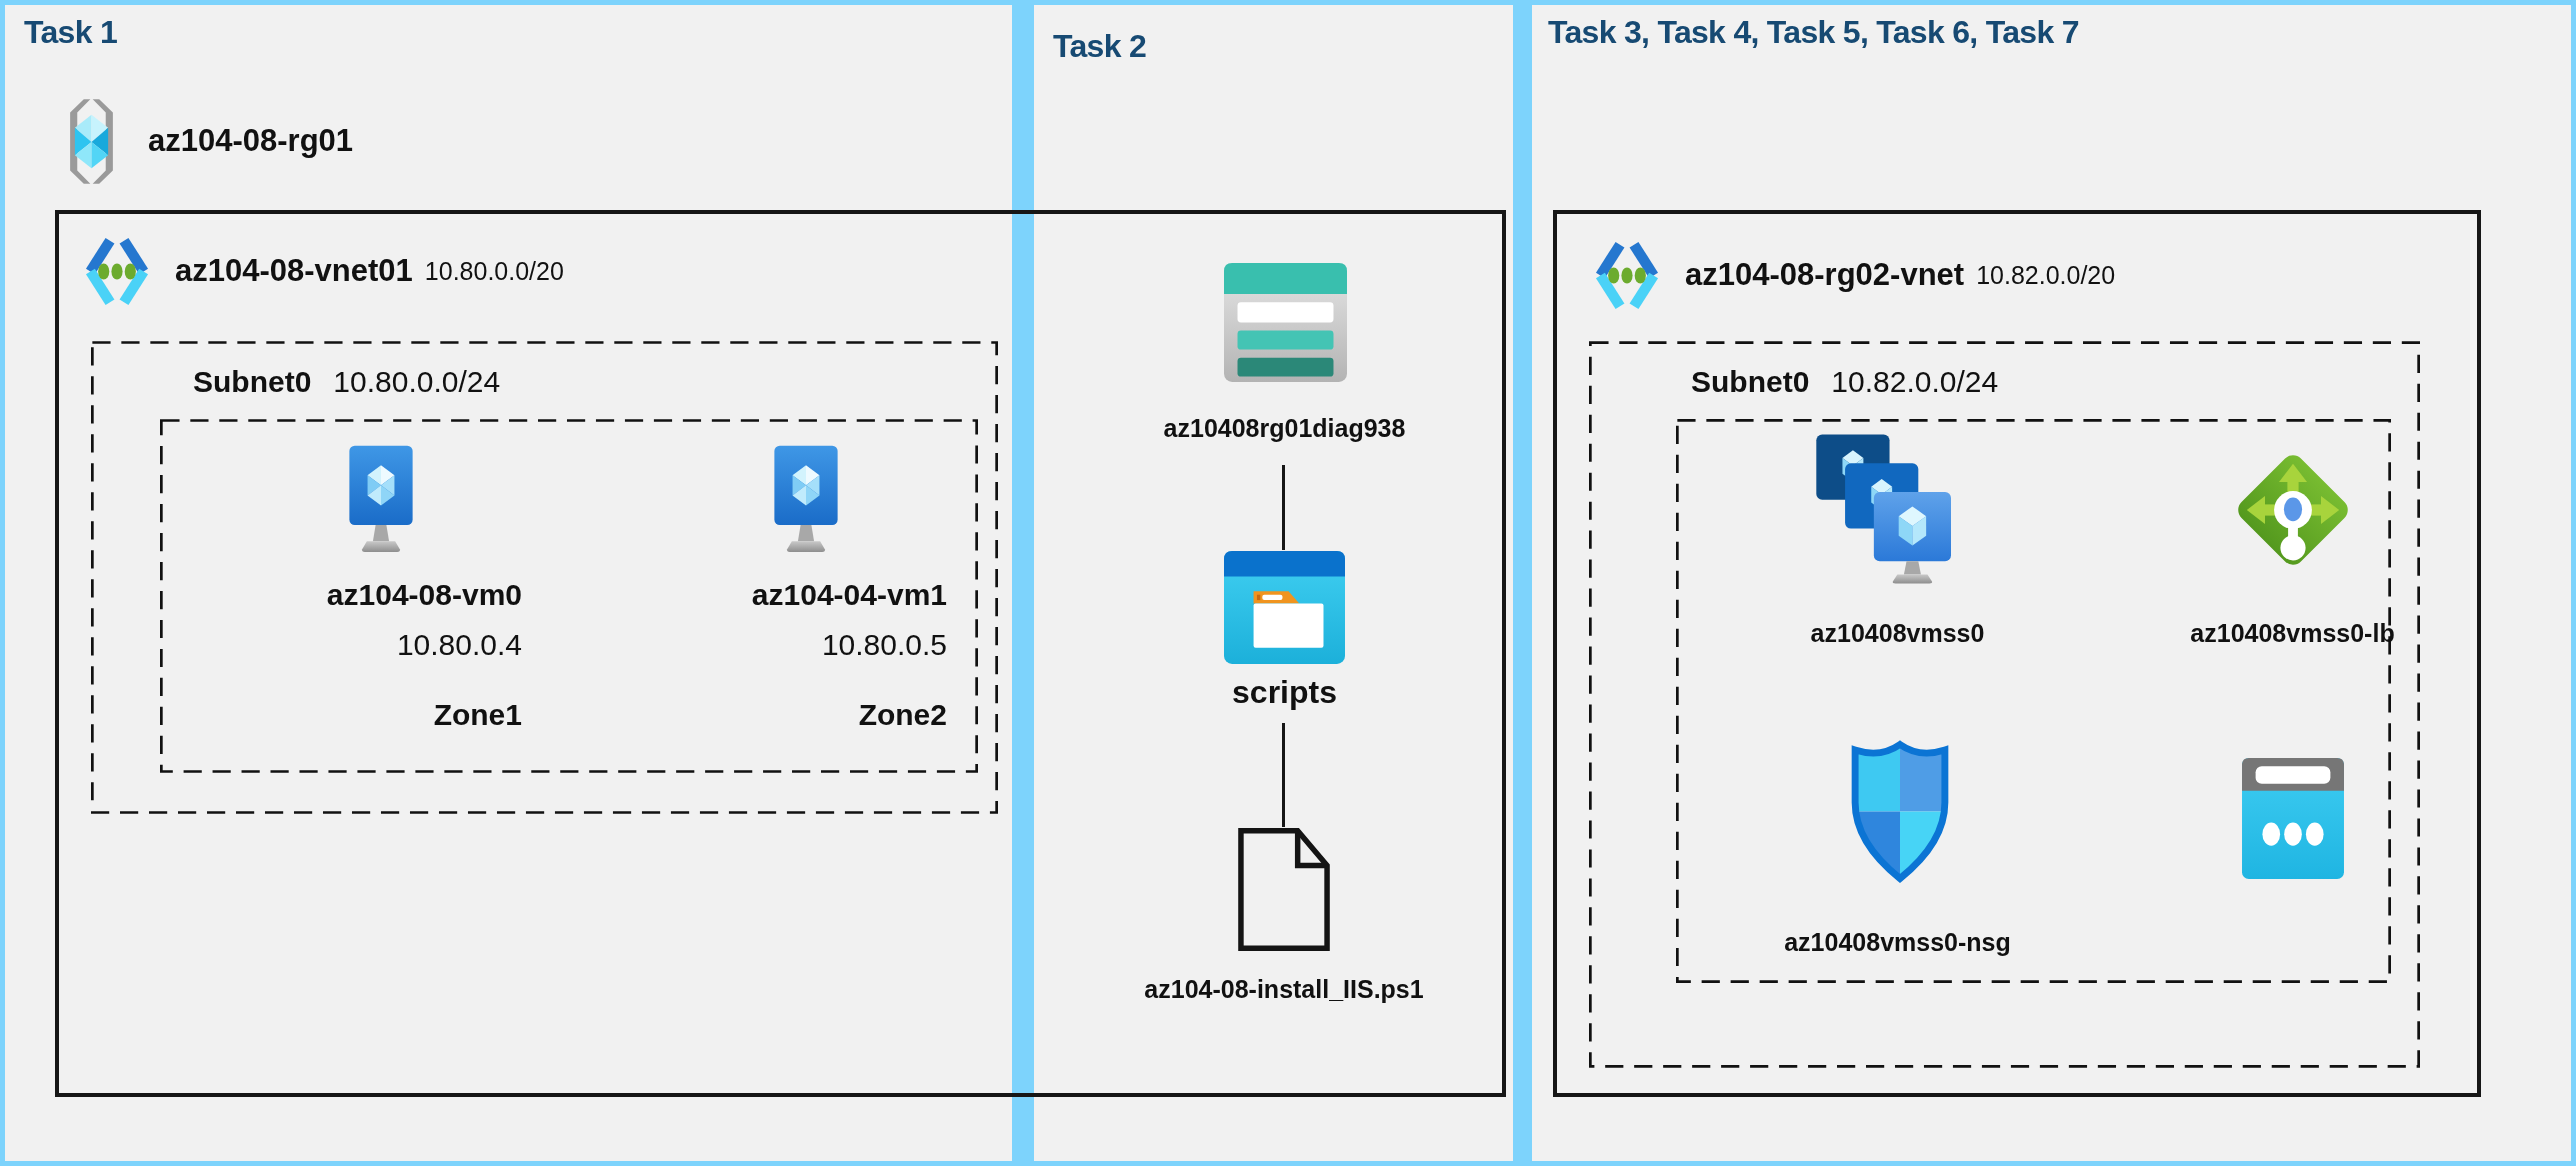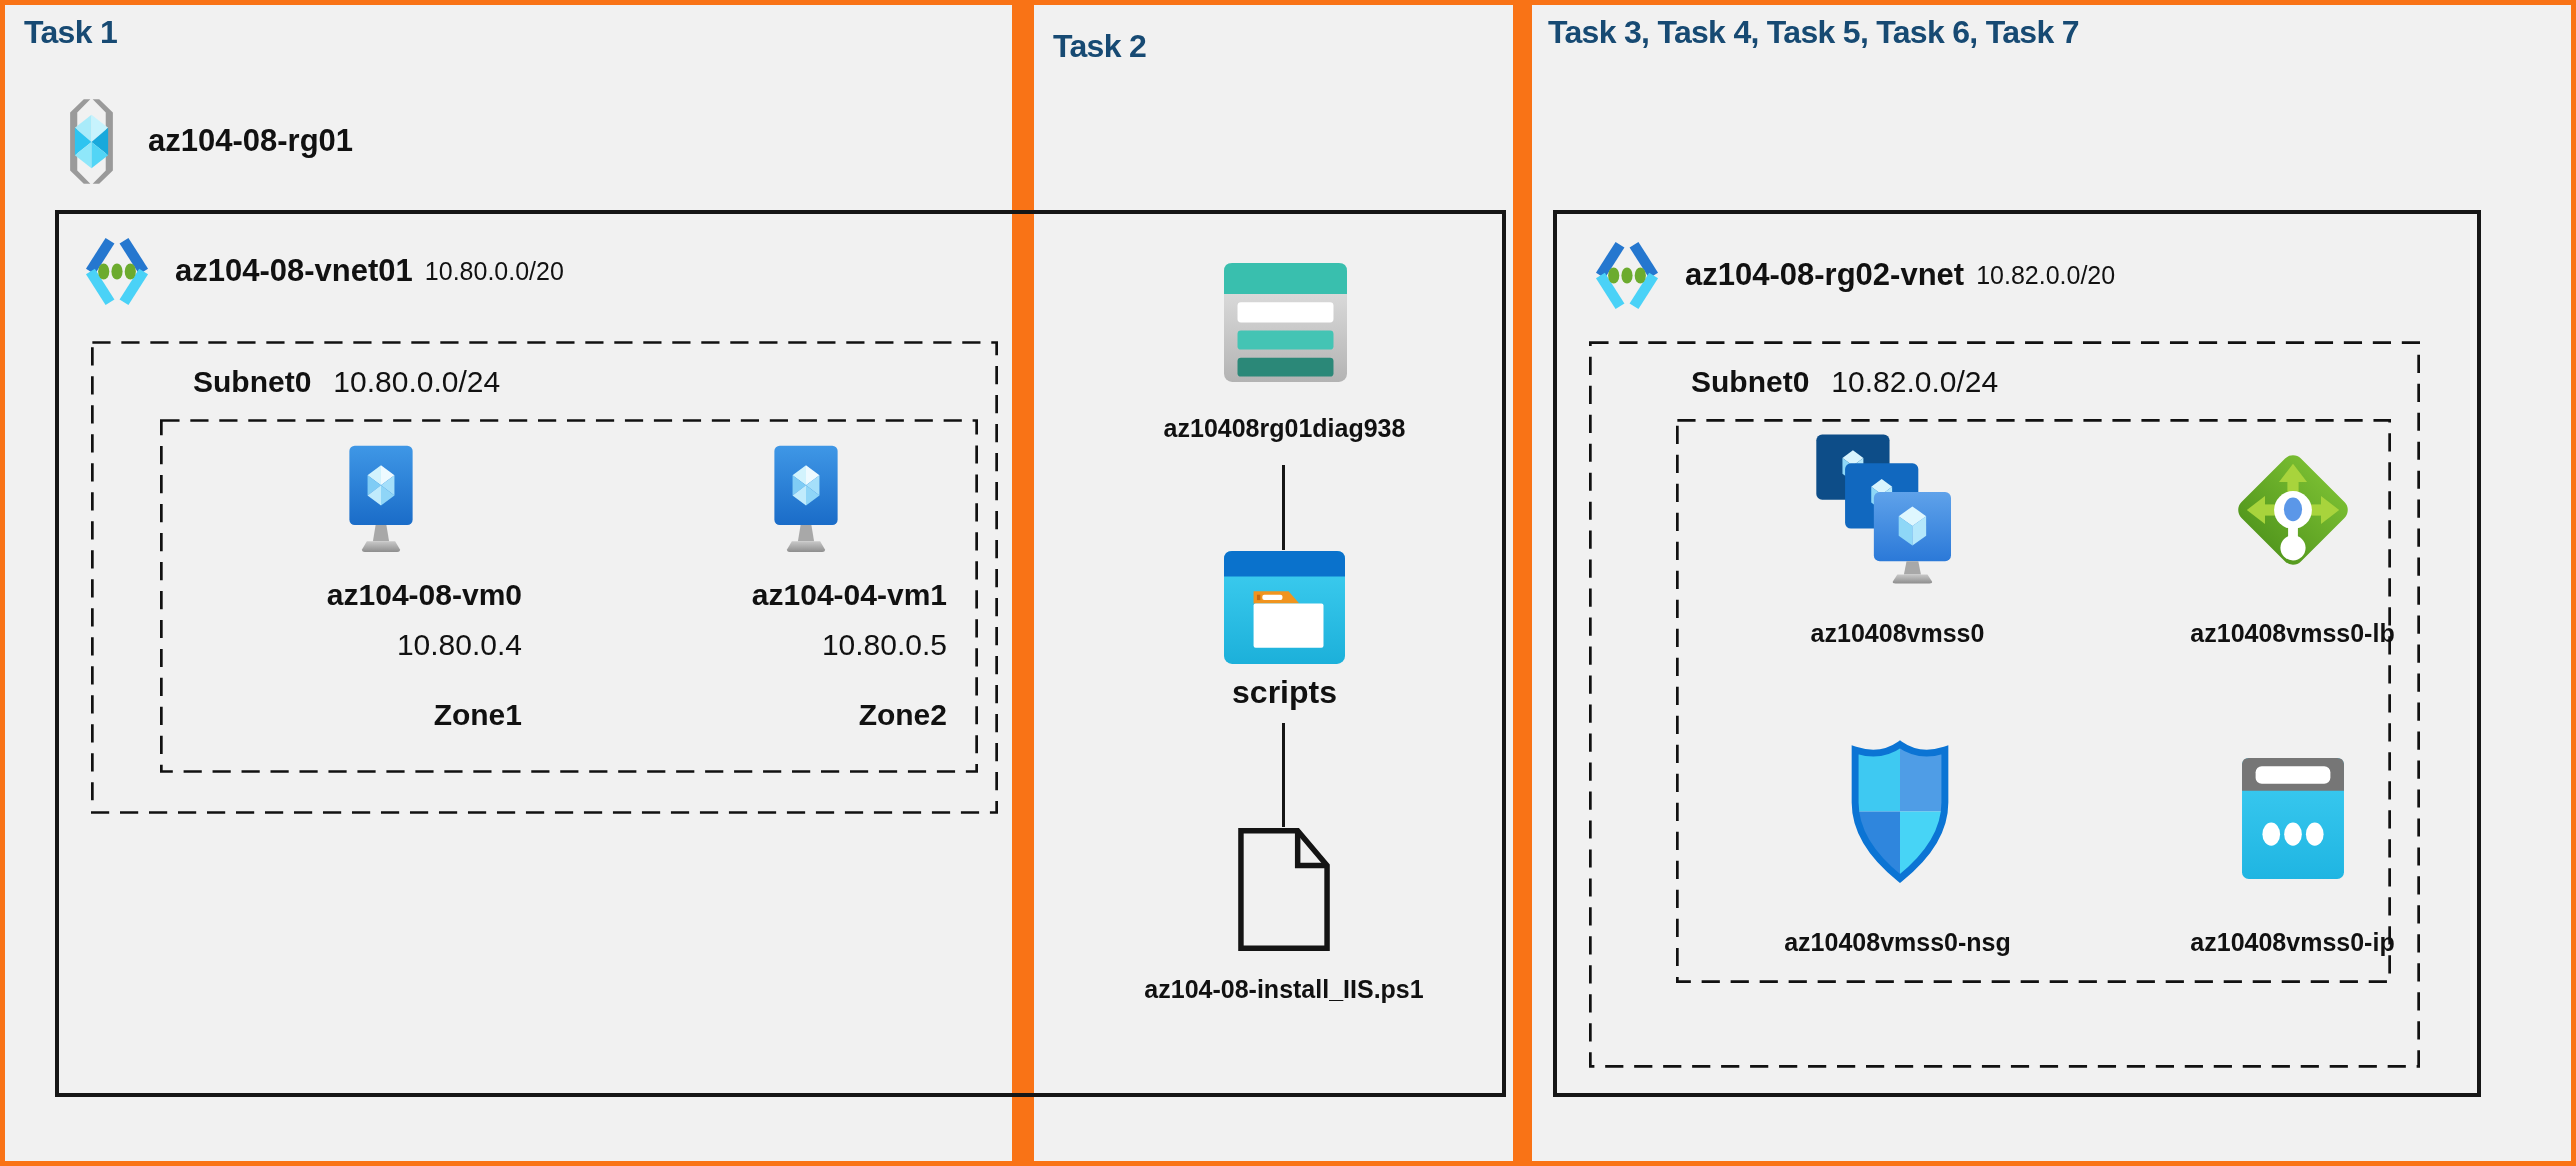--- a/index.html
+++ b/index.html
@@ -1,16 +1,16 @@
 <!DOCTYPE html>
 <html style="font-size:10.8px"><head>
 <meta charset="utf-8">
 <style>
   html,body{margin:0;padding:0;background:#ffffff;}
-  #canvas{position:relative;width:2576px;height:1166px;background:#f97316;overflow:hidden;
+  #canvas{position:relative;width:2576px;height:1166px;background:#7dd3fc;overflow:hidden;
           font-family:"Liberation Sans","DejaVu Sans",sans-serif;color:#111;}
   .panel{position:absolute;top:5.4px;height:1156px;background:#f1f1f1;}
   .task-title{position:absolute;font-size:32px;font-weight:bold;color:#174a73;letter-spacing:-0.7px;white-space:nowrap;}
   .solid-box{position:absolute;border:4.7px solid #161616;background:transparent;}
   .dash-svg{position:absolute;overflow:visible;}
   .row{position:absolute;display:flex;align-items:center;}
   .cidr{font-size:25px;font-weight:400;margin-left:12px;white-space:nowrap;}
   .rg-label{font-size:31px;font-weight:bold;margin-left:23px;white-space:nowrap;}
   .subnet-label{position:absolute;font-size:30px;white-space:nowrap;}
   .subnet-label b{font-weight:bold;}
@@ -243,16 +243,15 @@
   <div class="clabel f46" style="left:1729px;top:928px;width:337px;">az10408vmss0-nsg</div>
 
   <svg class="abs icon" style="left:2242px;top:758px;" width="102" height="121" viewBox="0 0 150 178">
     <rect x="0" y="0" width="150" height="178" rx="10" fill="url(#gIpBody)"></rect>
     <path d="M10,0 H140 Q150,0 150,10 V48 H0 V10 Q0,0 10,0 Z" fill="#767676"></path>
     <rect x="20" y="12" width="110" height="26" rx="9" fill="#ffffff"></rect>
     <ellipse cx="43" cy="112" rx="13" ry="17" fill="#ffffff"></ellipse>
     <ellipse cx="75" cy="112" rx="13" ry="17" fill="#ffffff"></ellipse>
     <ellipse cx="107" cy="112" rx="13" ry="17" fill="#ffffff"></ellipse>
   </svg>
-  <div class="clabel f46" style="left:2124px;top:928px;width:337px;">az10408vmss0-ip</div>
 
 </div>
 
 
 </body></html>

